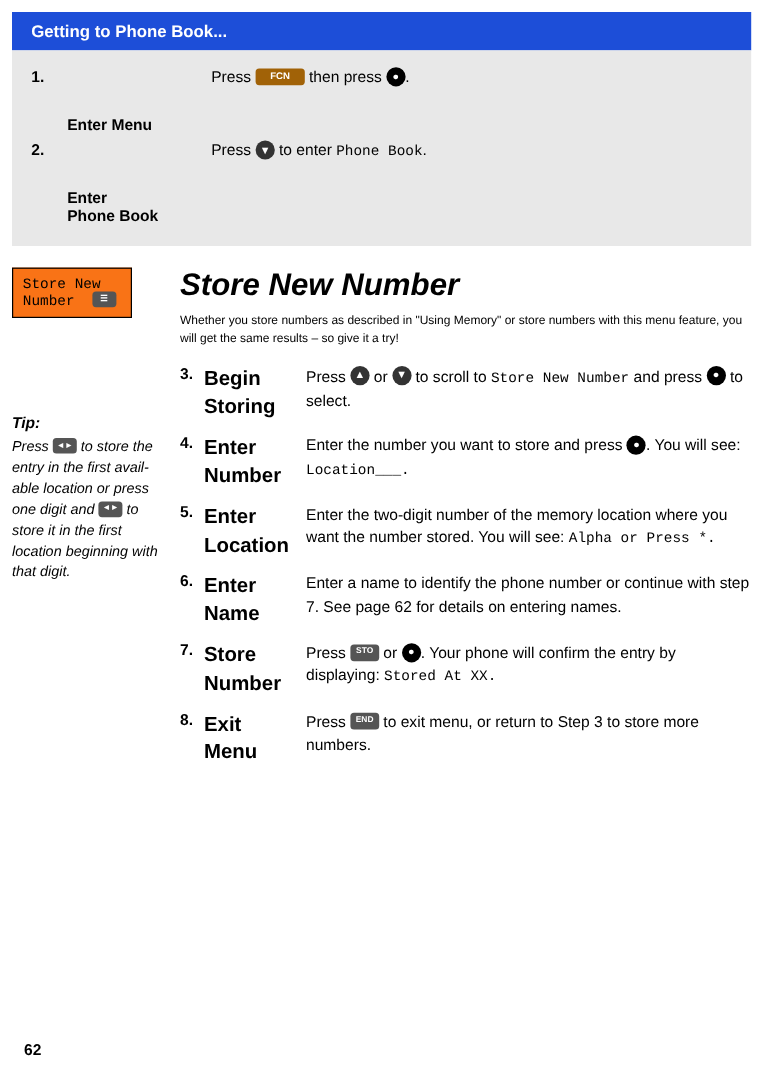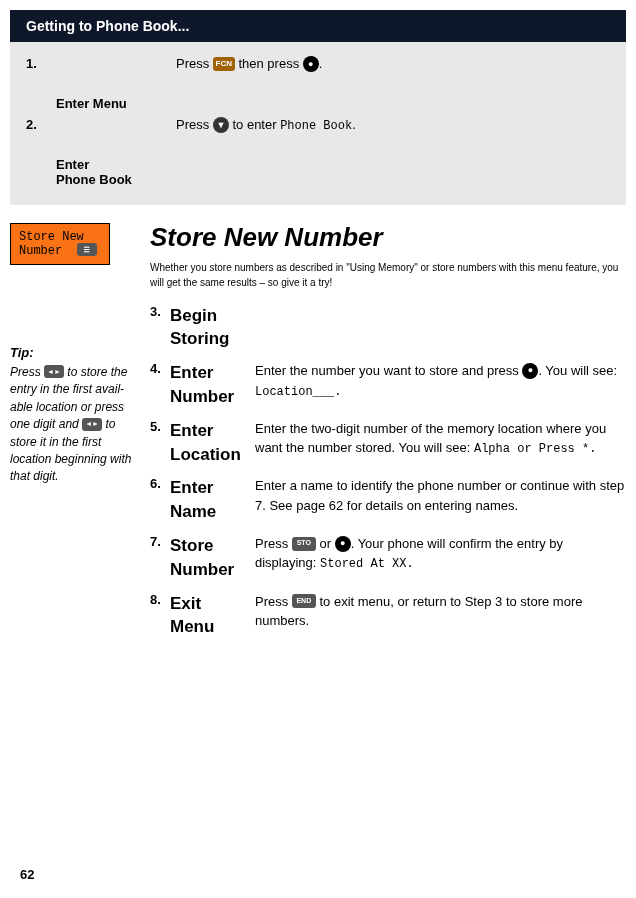--- a/index.html
+++ b/index.html
@@ -8,21 +8,21 @@
       font-size: 13px;
       background: #fff;
       width: 636px;
       min-height: 898px;
       color: #000;
       position: relative;
     }
 
     
     .header-bar {
-      background: #0f172a;
+      background: #1d4ed8;
       color: #fff;
       font-weight: bold;
       font-size: 14px;
       padding: 8px 16px;
       margin: 10px 10px 0 10px;
     }
 
     
     .getting-section {
       background: #e8e8e8;
@@ -106,21 +106,21 @@
       font-weight: bold;
       vertical-align: middle;
       position: relative;
       top: -1px;
     }
 
     .btn-fcn {
       background: #a16207;
       color: #fff;
       font-size: 8px;
-      width: 22px;
+      width: 41px;
       height: 14px;
       border-radius: 3px;
       font-weight: bold;
       letter-spacing: 0;
     }
 
     .btn-menu {
       background: #000;
       color: #fff;
       border-radius: 50%;
@@ -282,20 +282,26 @@
 
     <div class="section-title">Store New Number</div>
 
     <div class="intro-text">Whether you store numbers as described in "Using Memory" or store numbers with this menu feature, you will get the same results – so give it a try!</div>
 
     <div class="steps-list">
 
       <div class="step-item">
         <span class="step-num">3.</span>
         <span class="step-label">Begin<br>Storing</span>
+        <span class="step-desc">
+          Press <span class="btn-icon btn-round-dark">▲</span>
+          or <span class="btn-icon btn-round-dark">▼</span>
+          to scroll to <span class="mono">Store New Number</span>
+          and press <span class="btn-icon btn-menu">●</span> to select.
+        </span>
       </div>
 
       <div class="step-item">
         <span class="step-num">4.</span>
         <span class="step-label">Enter<br>Number</span>
         <span class="step-desc">
           Enter the number you want to store and press
           <span class="btn-icon btn-menu">●</span>.
           You will see: <span class="mono">Location___.</span>
         </span>

